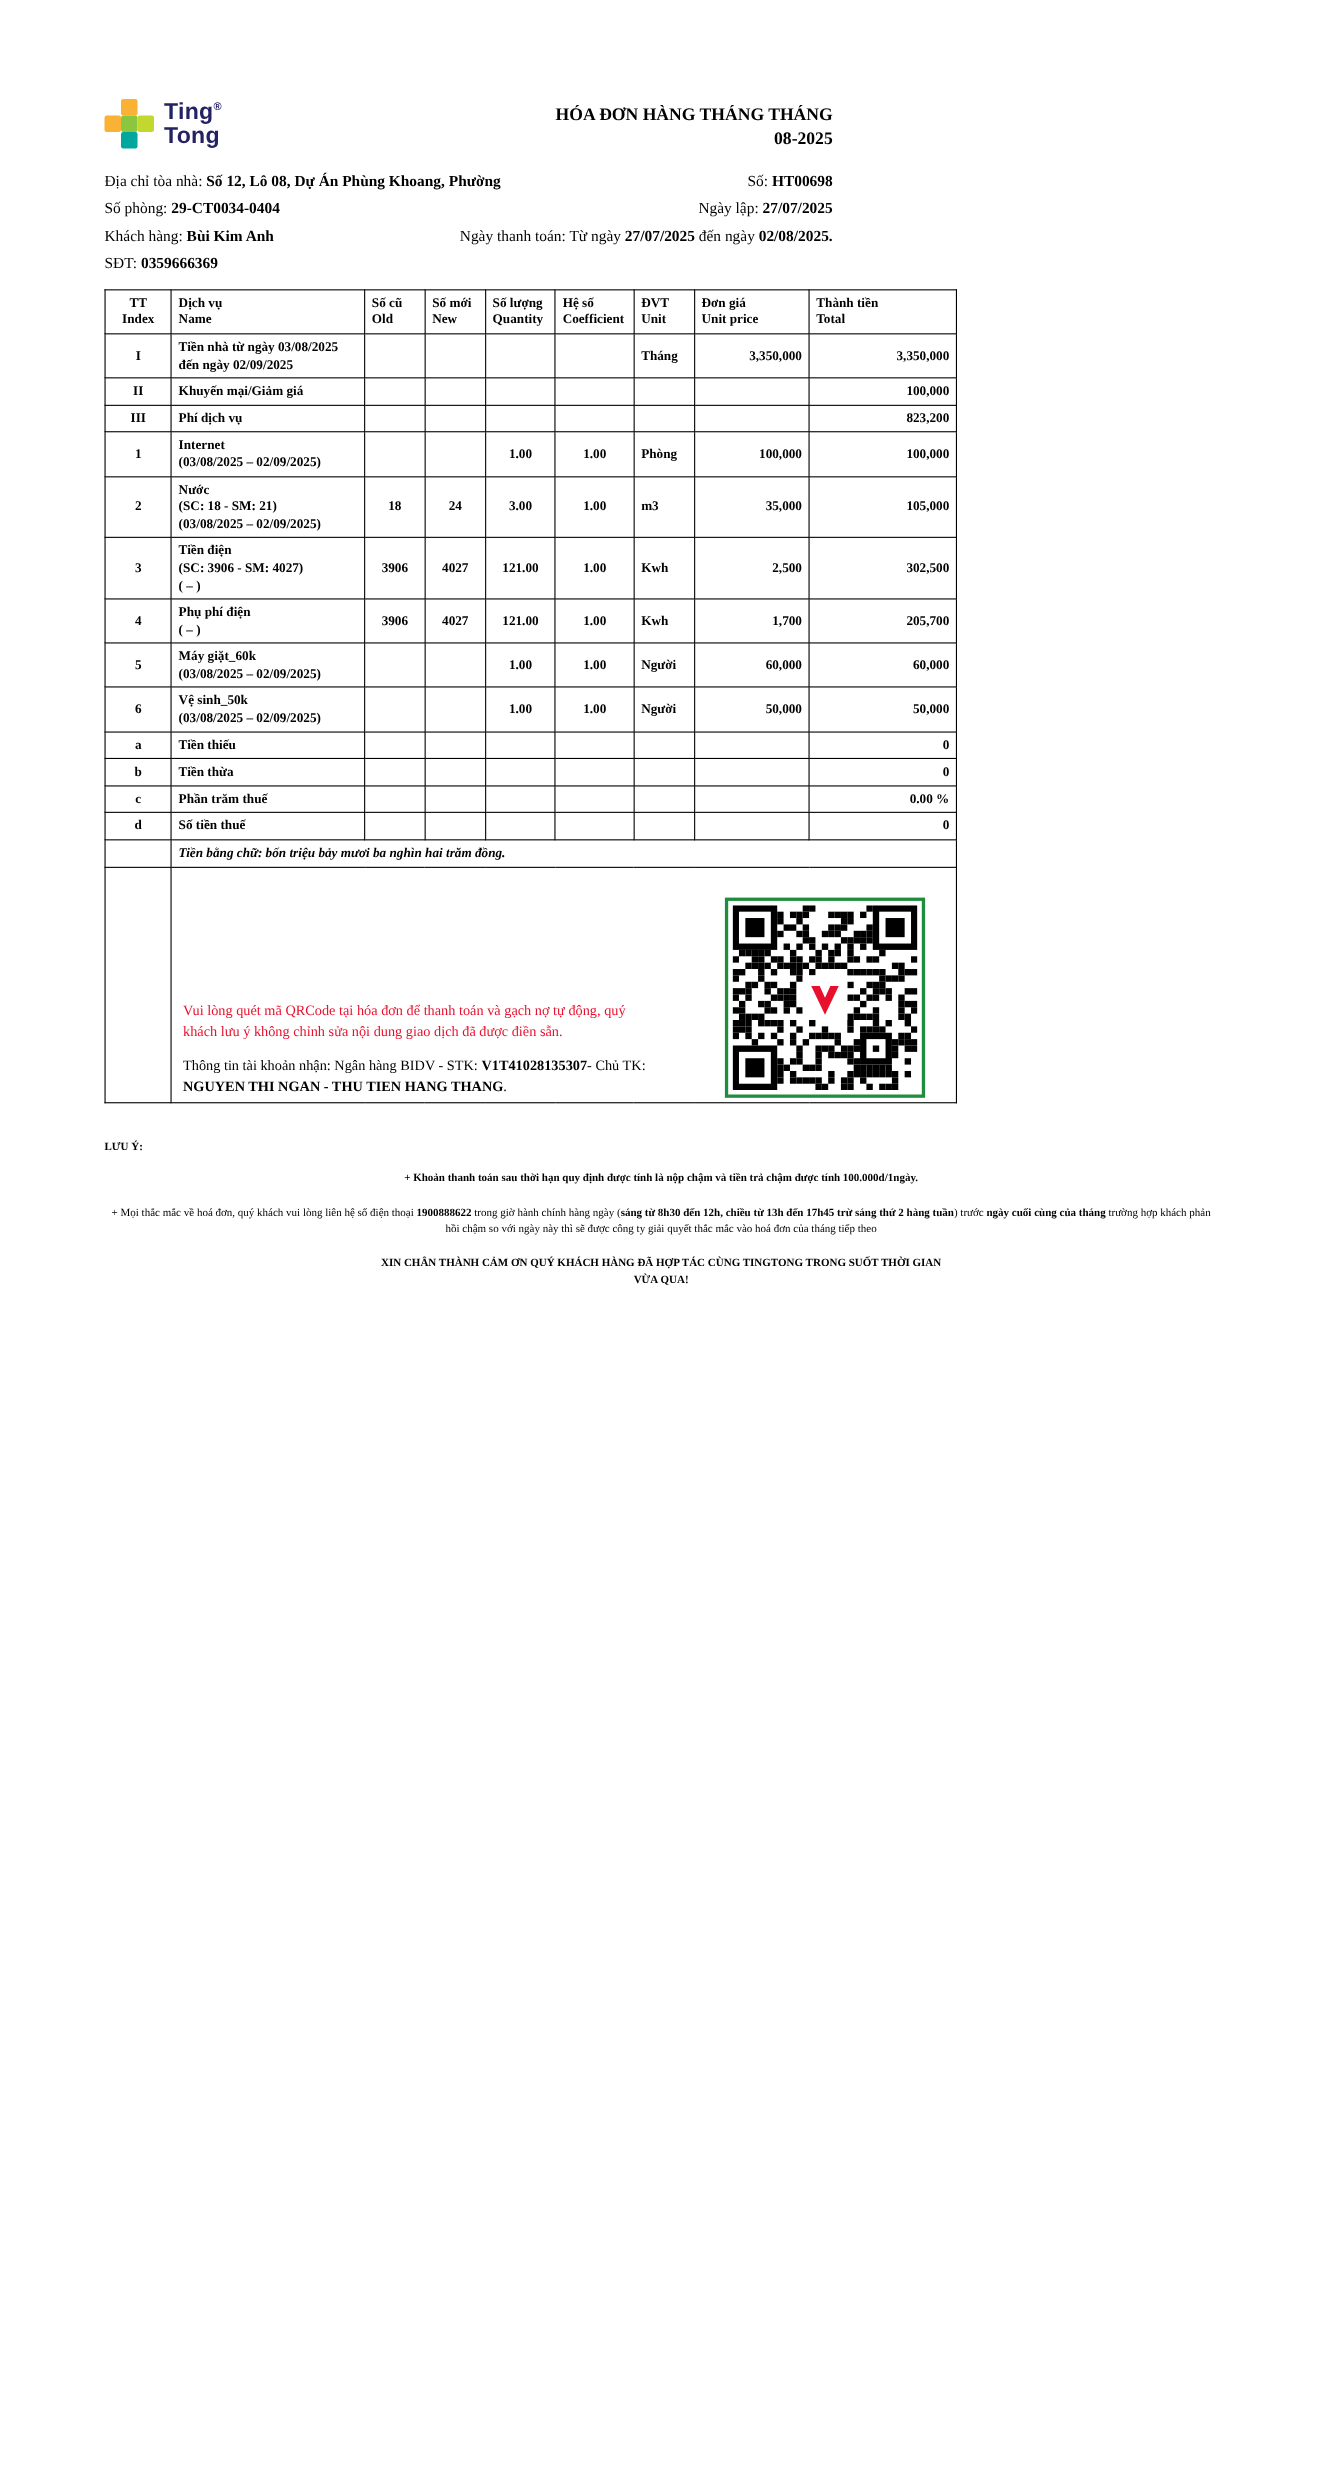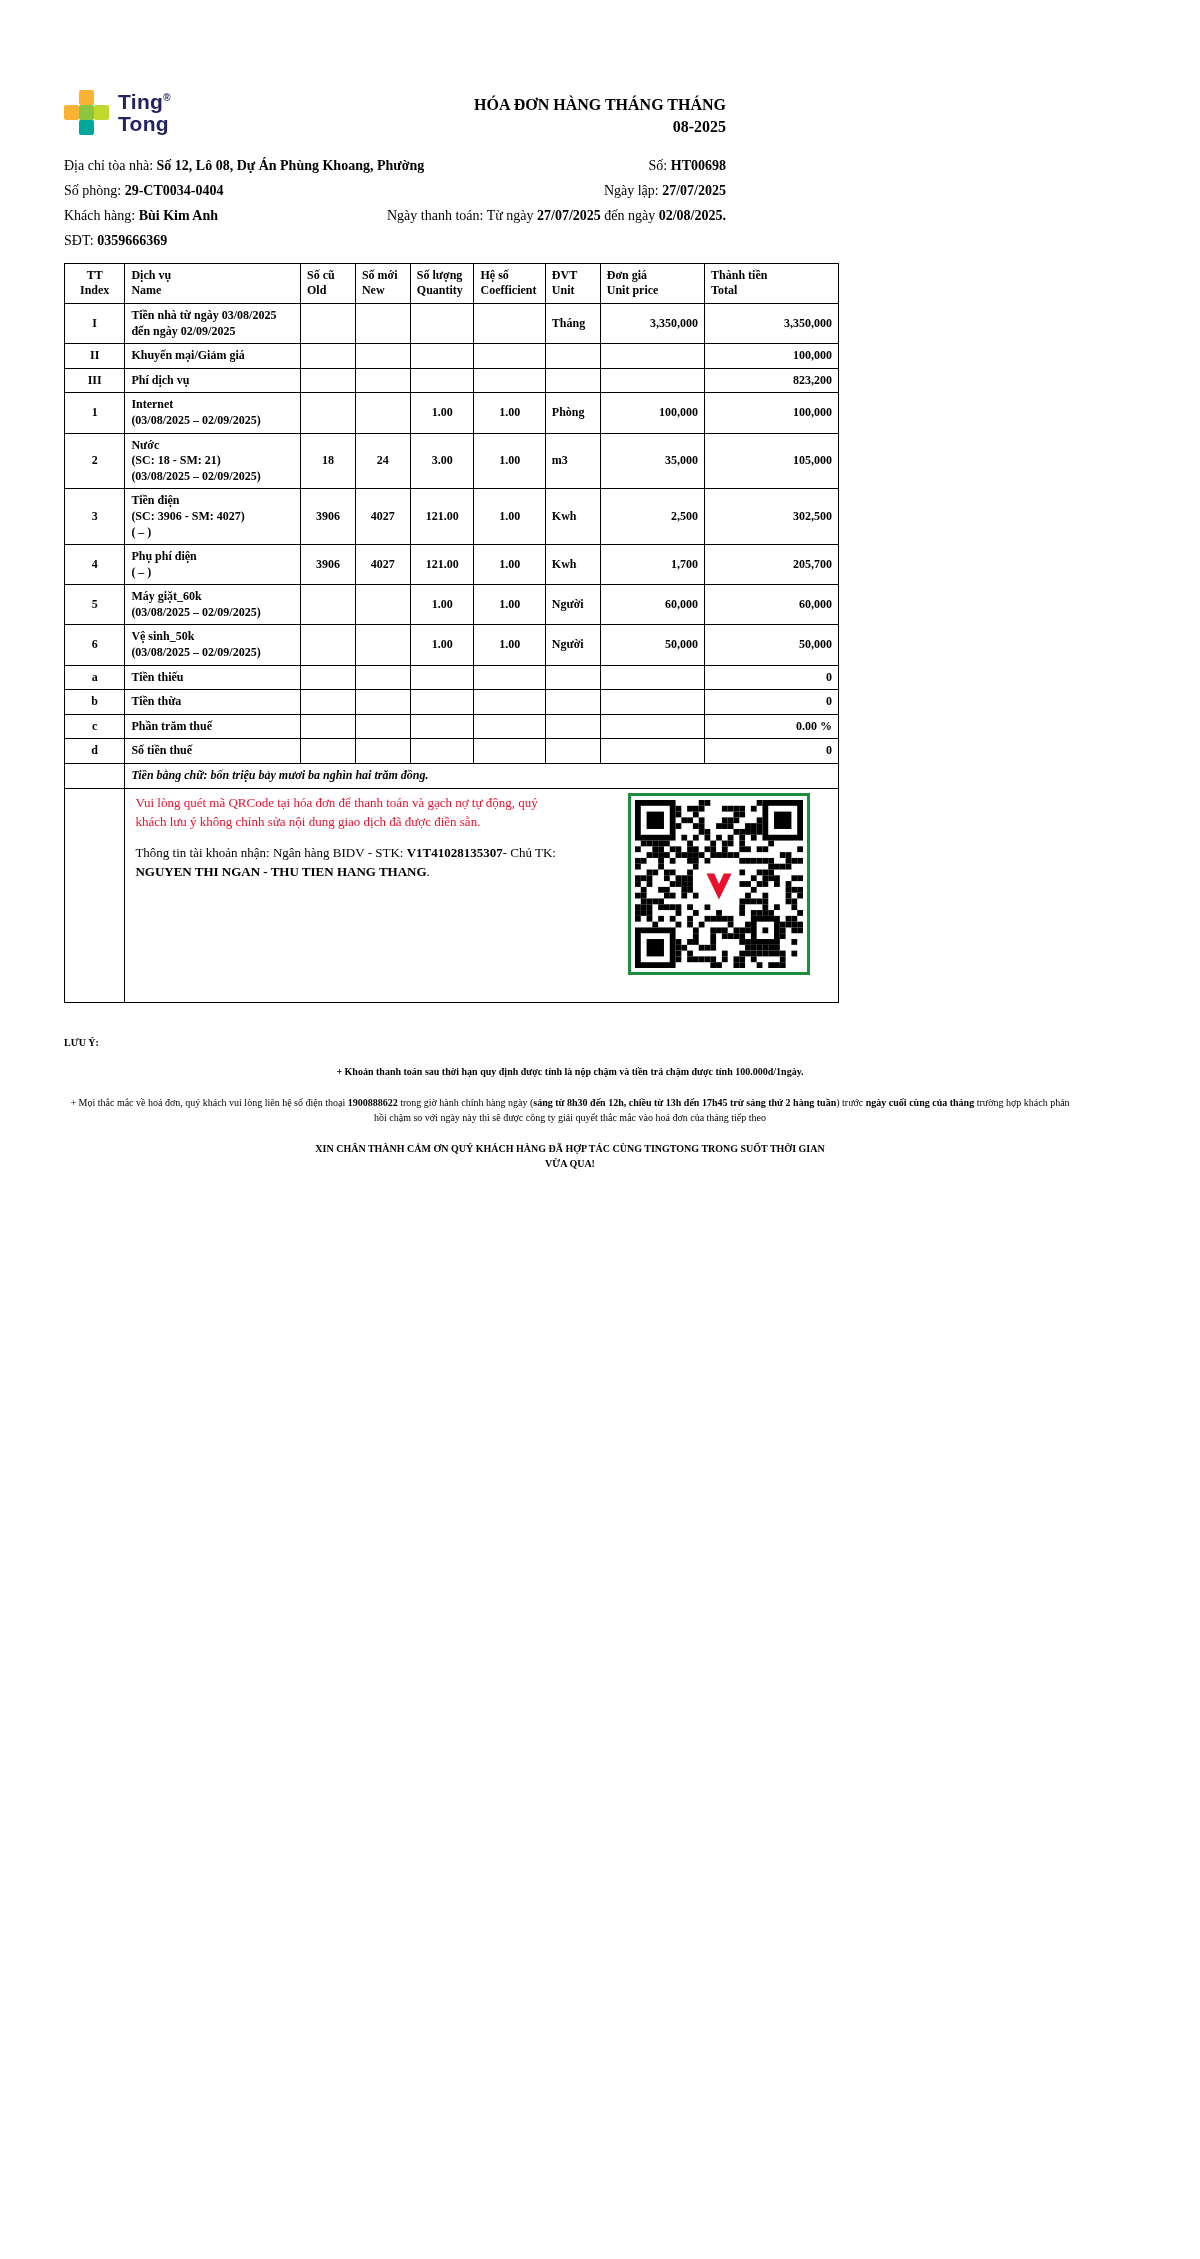--- a/index.html
+++ b/index.html
@@ -4,21 +4,21 @@
 <style>
   * { margin: 0; padding: 0; box-sizing: border-box; }
   html, body { background: #ffffff; }
   body {
     width: 1200px;
     min-height: 2259px;
     font-family: "Liberation Serif", "DejaVu Serif", serif;
     color: #000;
   }
   .page { width: 1200px; min-height: 2259px; position: relative; }
-  .content { padding: 90px 95px 0 64px; }
+  .content { padding: 90px 95px 0 95px; }
 
   .b { font-weight: bold; }
 
   
   .header-row {
     width: 662px;
     display: flex;
     justify-content: space-between;
     align-items: flex-start;
     margin-bottom: 14px;
@@ -61,21 +61,21 @@
   td.c-index { text-align: center; }
   td.c-name  { text-align: left; }
   td.c-mid   { text-align: center; }
   td.c-unit  { text-align: left; }
   td.c-money { text-align: right; }
 
   td.words { font-weight: normal; font-style: italic; padding: 7px 8px; }
   td.words .b { font-weight: bold; }
 
   td.qr-cell { padding: 0; }
-  .qr-flex { display: flex; align-items: flex-start; justify-content: space-between;
+  .qr-flex { display: flex; align-items: flex-end; justify-content: space-between;
              height: 205px; padding: 0 22px 0 4px; }
   .qr-texts { width: 428px; font-weight: normal; font-size: 13px; line-height: 1.5; }
   .qr-red { color: #e8112d; }
   .qr-account { margin-top: 11px; color: #000; }
   .qr-box { border: 3px solid #1e8e3e; background: #fff; padding: 4px; flex: 0 0 auto; }
   .qr-box svg { display: block; width: 168px; height: 168px; }
 
   
   .footer { width: 1012px; margin-top: 34px; font-size: 10px; padding-bottom: 60px; }
   .note-title { font-weight: bold; }

